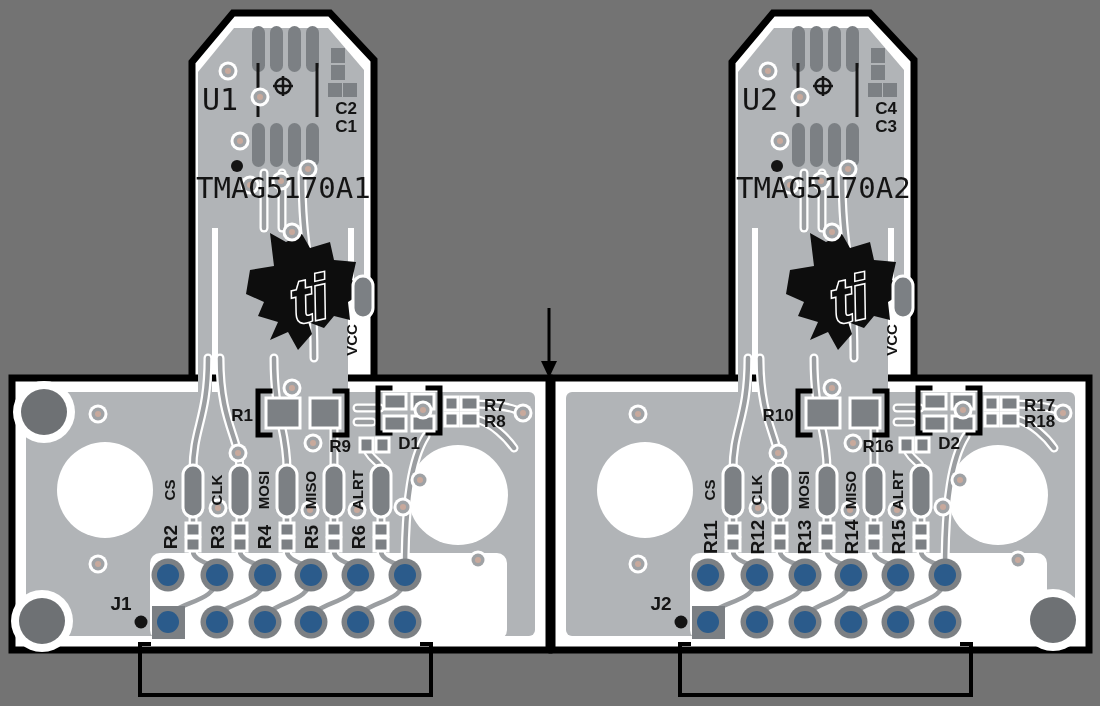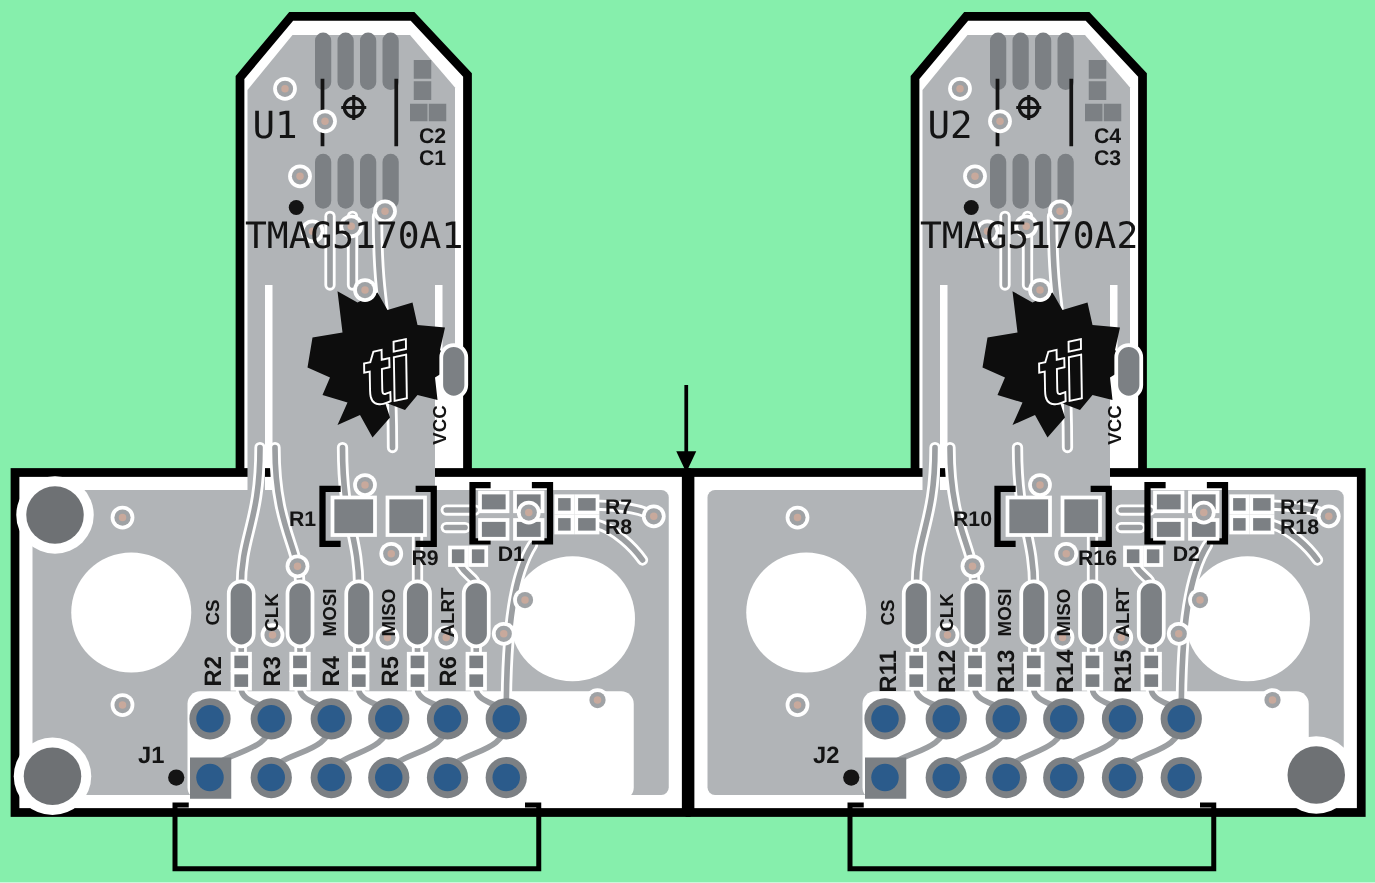--- a/index.html
+++ b/index.html
@@ -1,16 +1,16 @@
 <!DOCTYPE html>
 <html><head>
 <meta charset="utf-8">
 <style>
   html,body{margin:0;padding:0;background:#ffffff;}
-  .stage{width:1100px;height:706px;position:relative;background:#86efac;overflow:hidden;}
+  .stage{width:1100px;height:706px;position:relative;background:#737373;overflow:hidden;}
   svg{display:block;}
   .pour{fill:#b1b4b7;}
   .white{fill:#ffffff;}
   .pad{fill:#7c8084;}
   .padw{fill:#7c8084;stroke:#ffffff;stroke-width:3;}
   .outline{fill:none;stroke:#000000;stroke-width:7;}
   .boardfill{fill:#ffffff;}
   .brk{fill:none;stroke:#000000;stroke-width:5;stroke-linecap:square;}
   .silkline{stroke:#141414;stroke-width:3;fill:none;}
   .conn{fill:none;stroke:#000000;stroke-width:4;stroke-linecap:square;}

